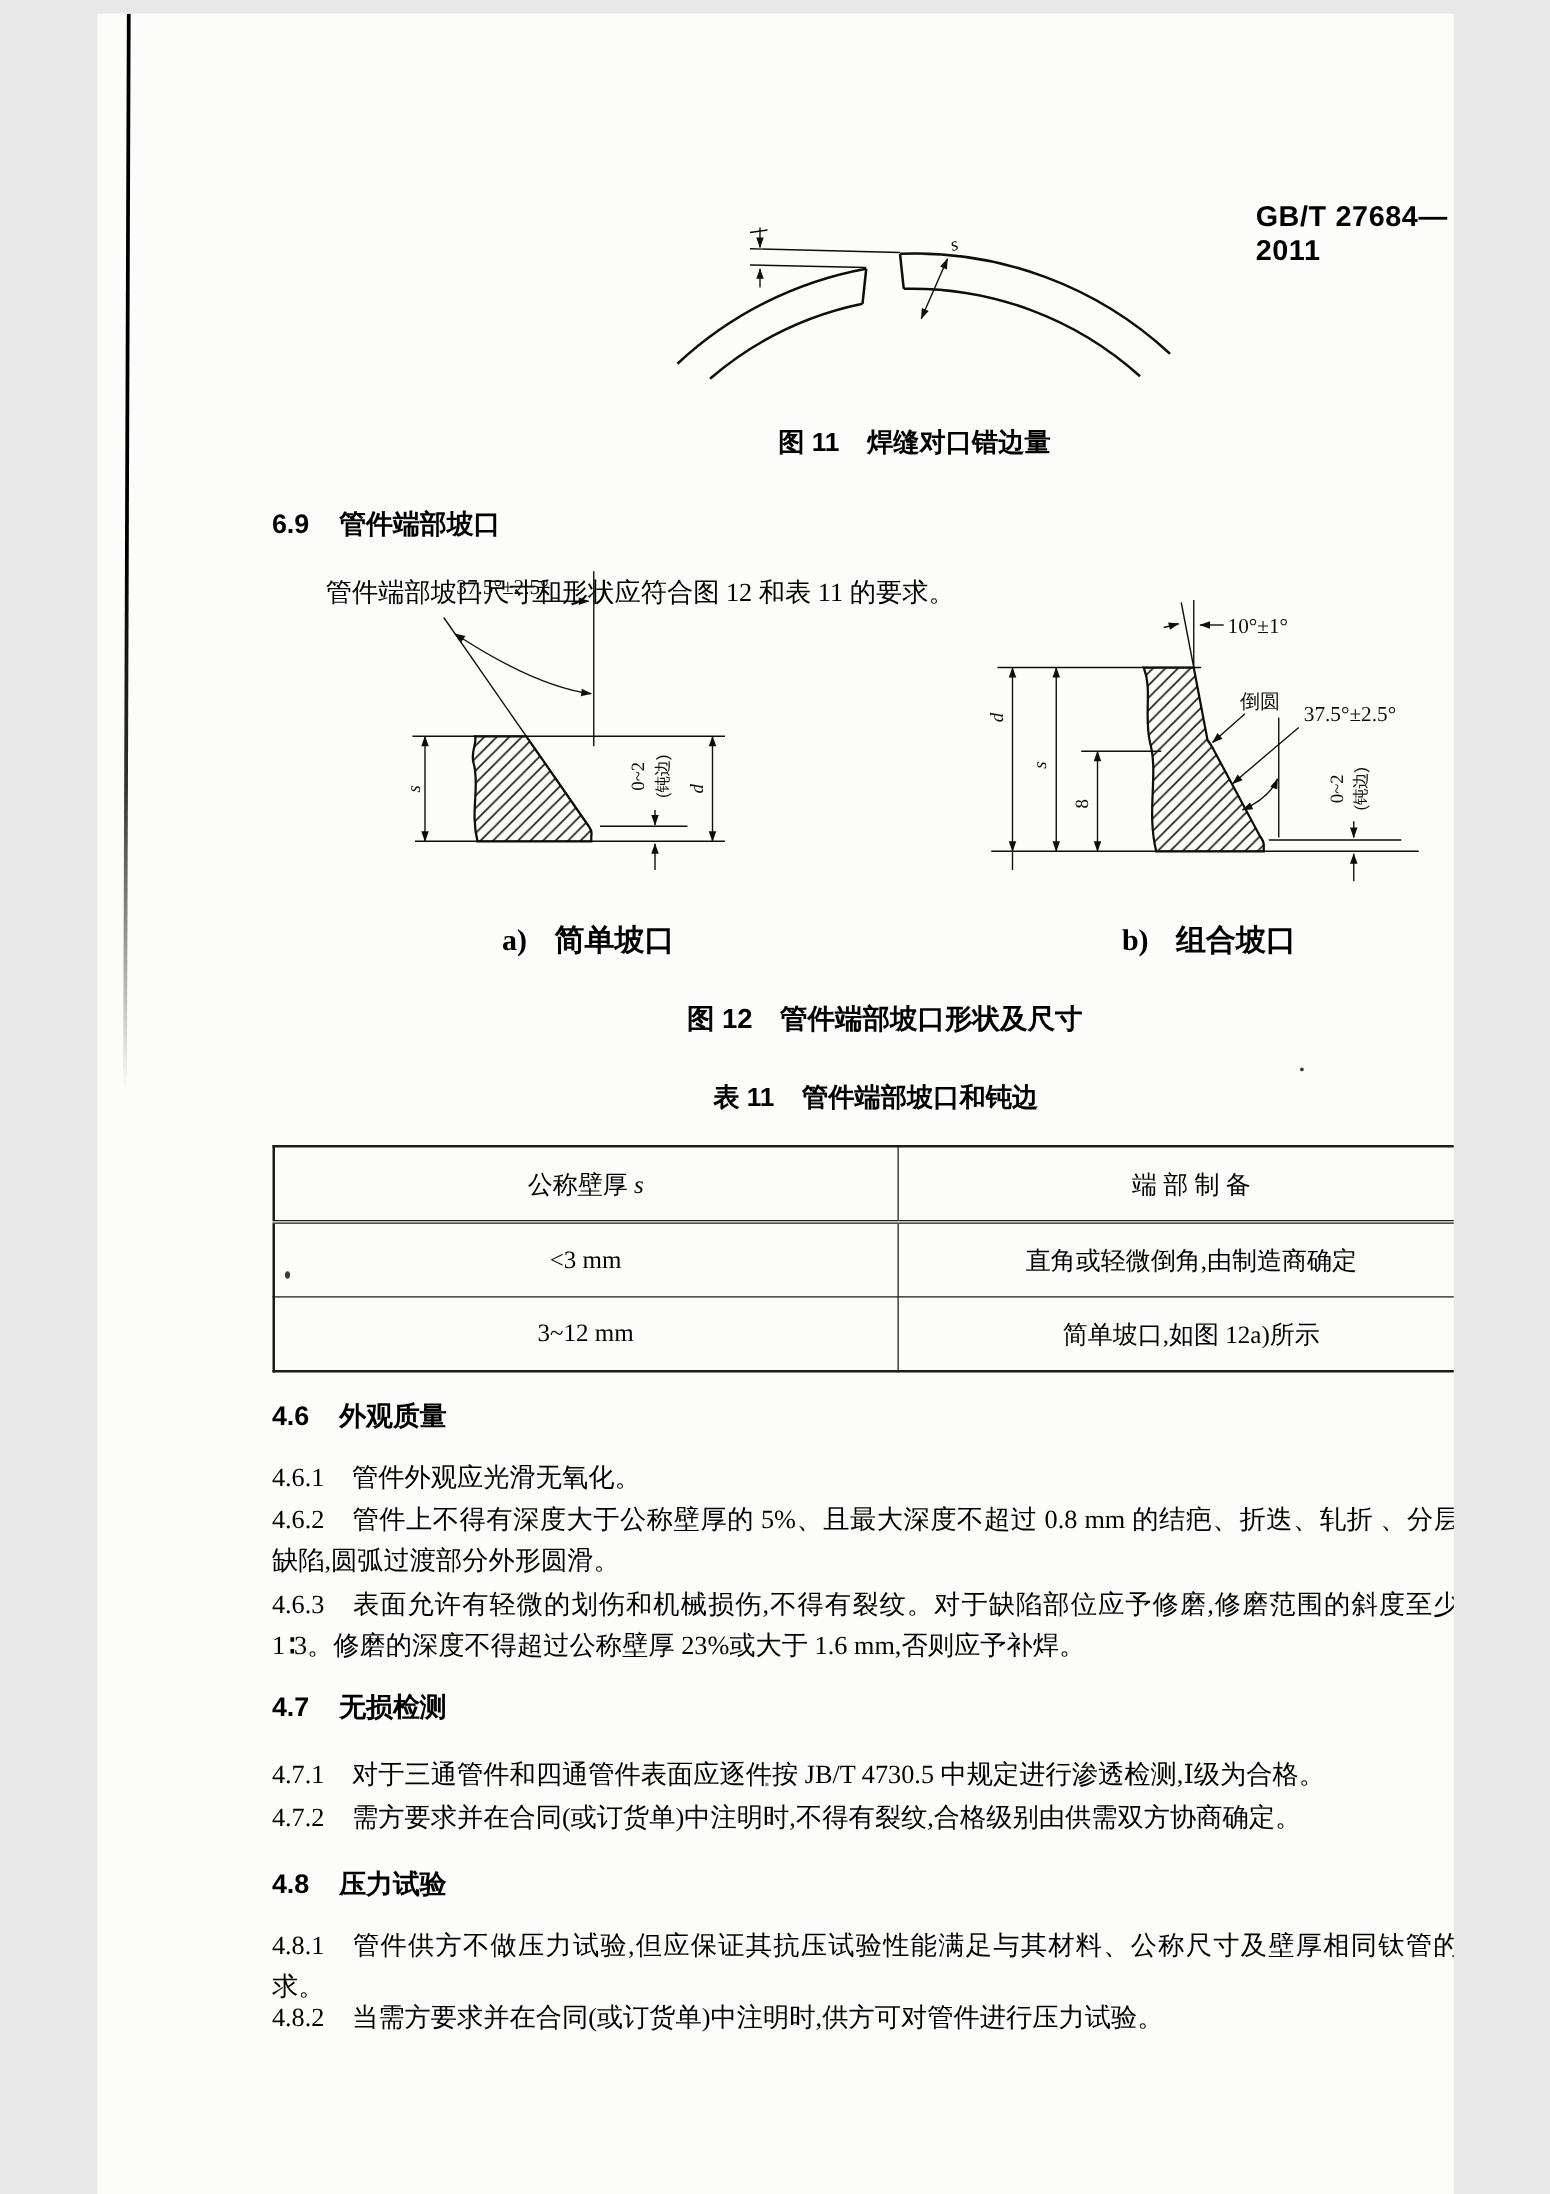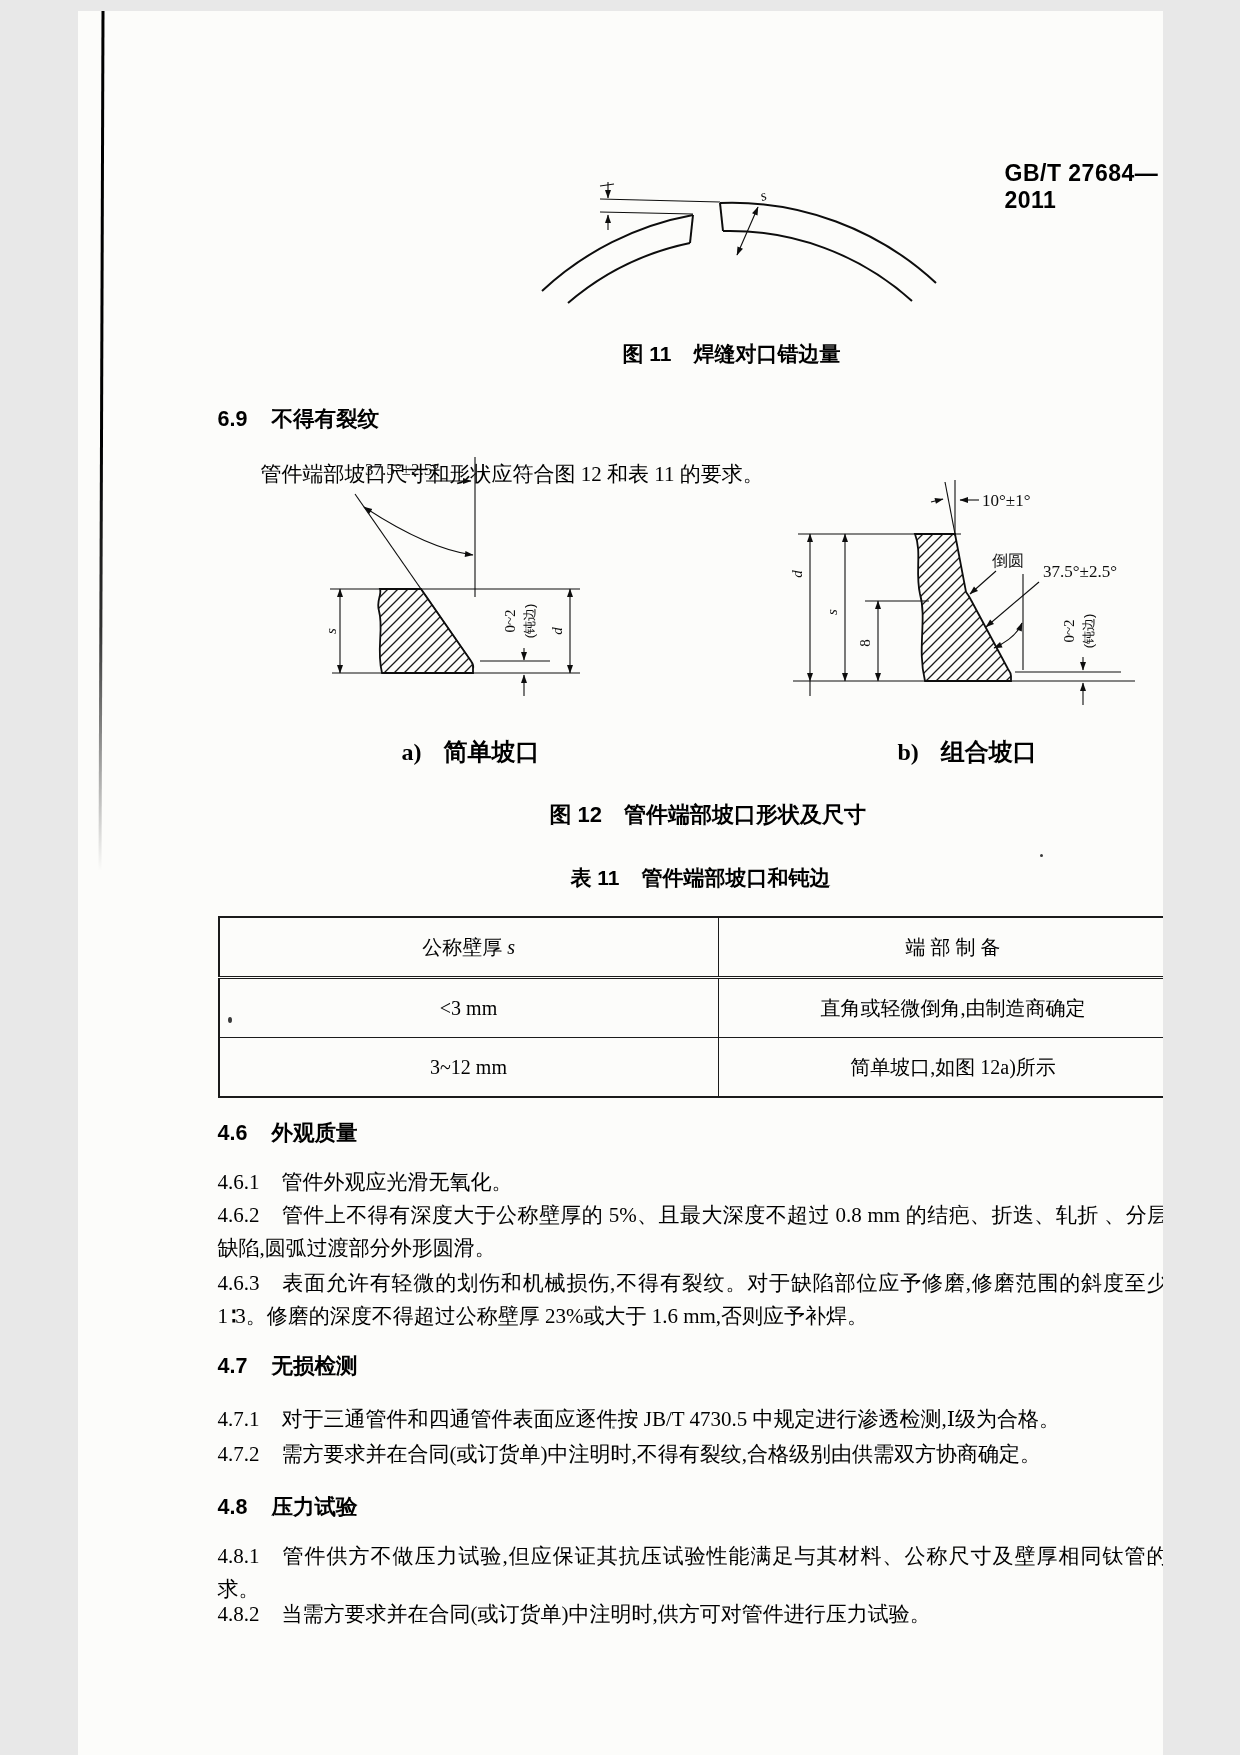--- a/index.html
+++ b/index.html
@@ -97,21 +97,21 @@
       <path d="M 230,28 L 209,76" marker-start="url(#m11)" marker-end="url(#m11)"></path>
     </g>
     <text class="dimtxt" x="234" y="22" transform="rotate(-18 234 22)">s</text>
   </svg>
 
   <div class="figcap" style="left:545px;top:329px">
     <span class="lbl">图 11</span><span>焊缝对口错边量</span>
   </div>
 
   <div class="heading" style="top:393px">
-    <span class="num">6.9</span><span>不得有裂纹</span>
+    <span class="num">6.9</span><span>管件端部坡口</span>
   </div>
   <div class="para indent" style="top:447px">管件端部坡口尺寸和形状应符合图 12 和表 11 的要求。</div>
 
   <svg style="left:230px;top:438px" width="290" height="270" viewBox="0 0 290 270">
     <defs>
       <marker id="mA" markerWidth="10" markerHeight="8" refX="8.5" refY="3.5" orient="auto-start-reverse" markerUnits="userSpaceOnUse">
         <path d="M0.5,0.5 L9,3.5 L0.5,6.5 z" fill="#0d0d0d"></path>
       </marker>
       <pattern id="hA" width="10" height="10" patternUnits="userSpaceOnUse">
         <path d="M0,10 L10,0 M-2.5,2.5 L2.5,-2.5 M7.5,12.5 L12.5,7.5" stroke="#1a1a1a" stroke-width="1.3" fill="none"></path>

